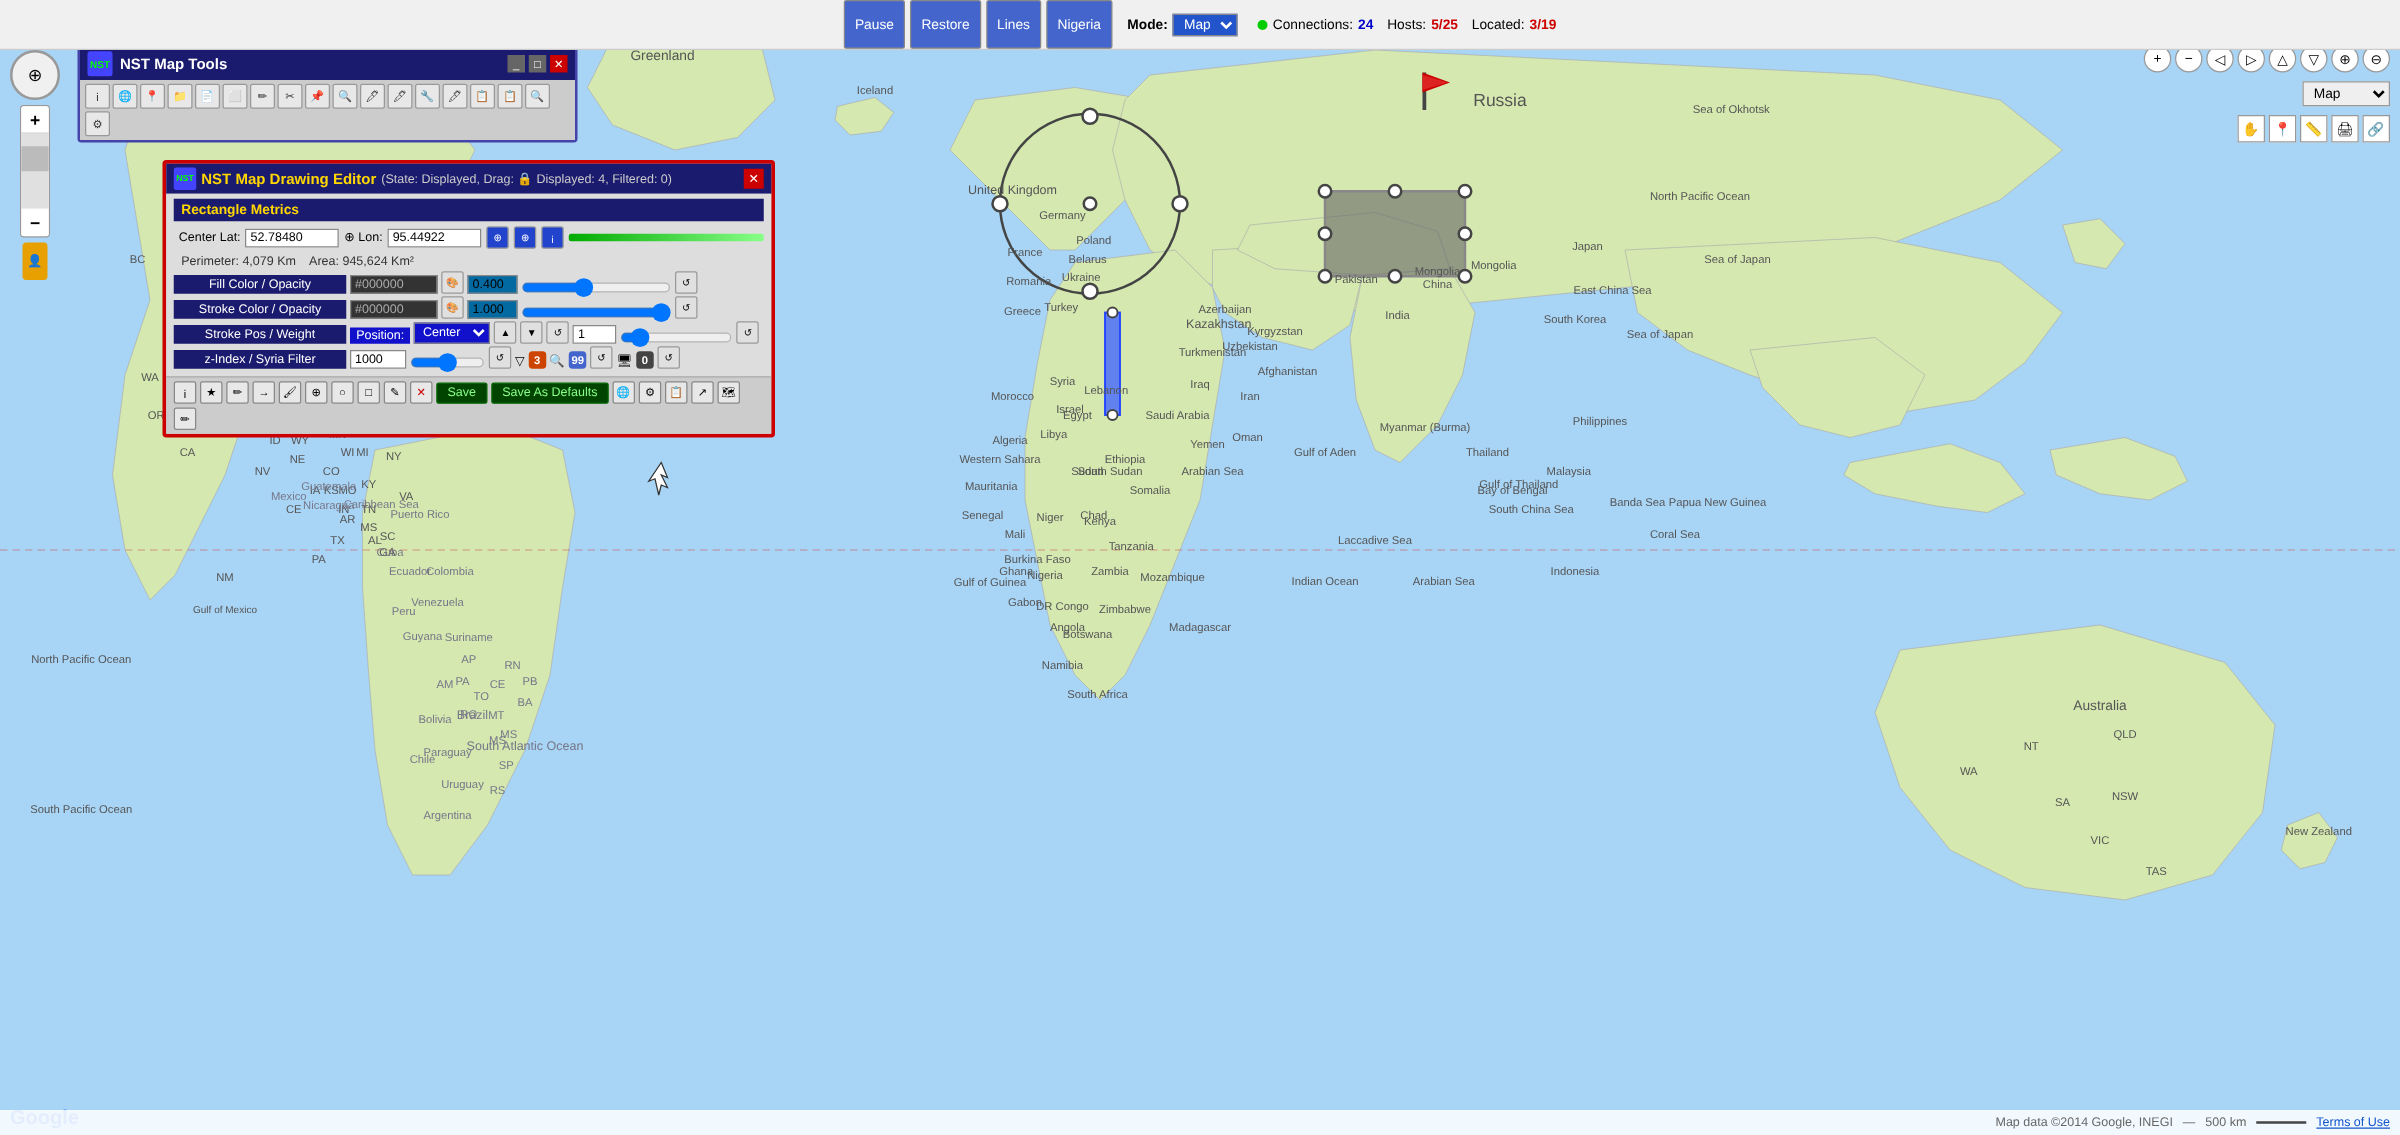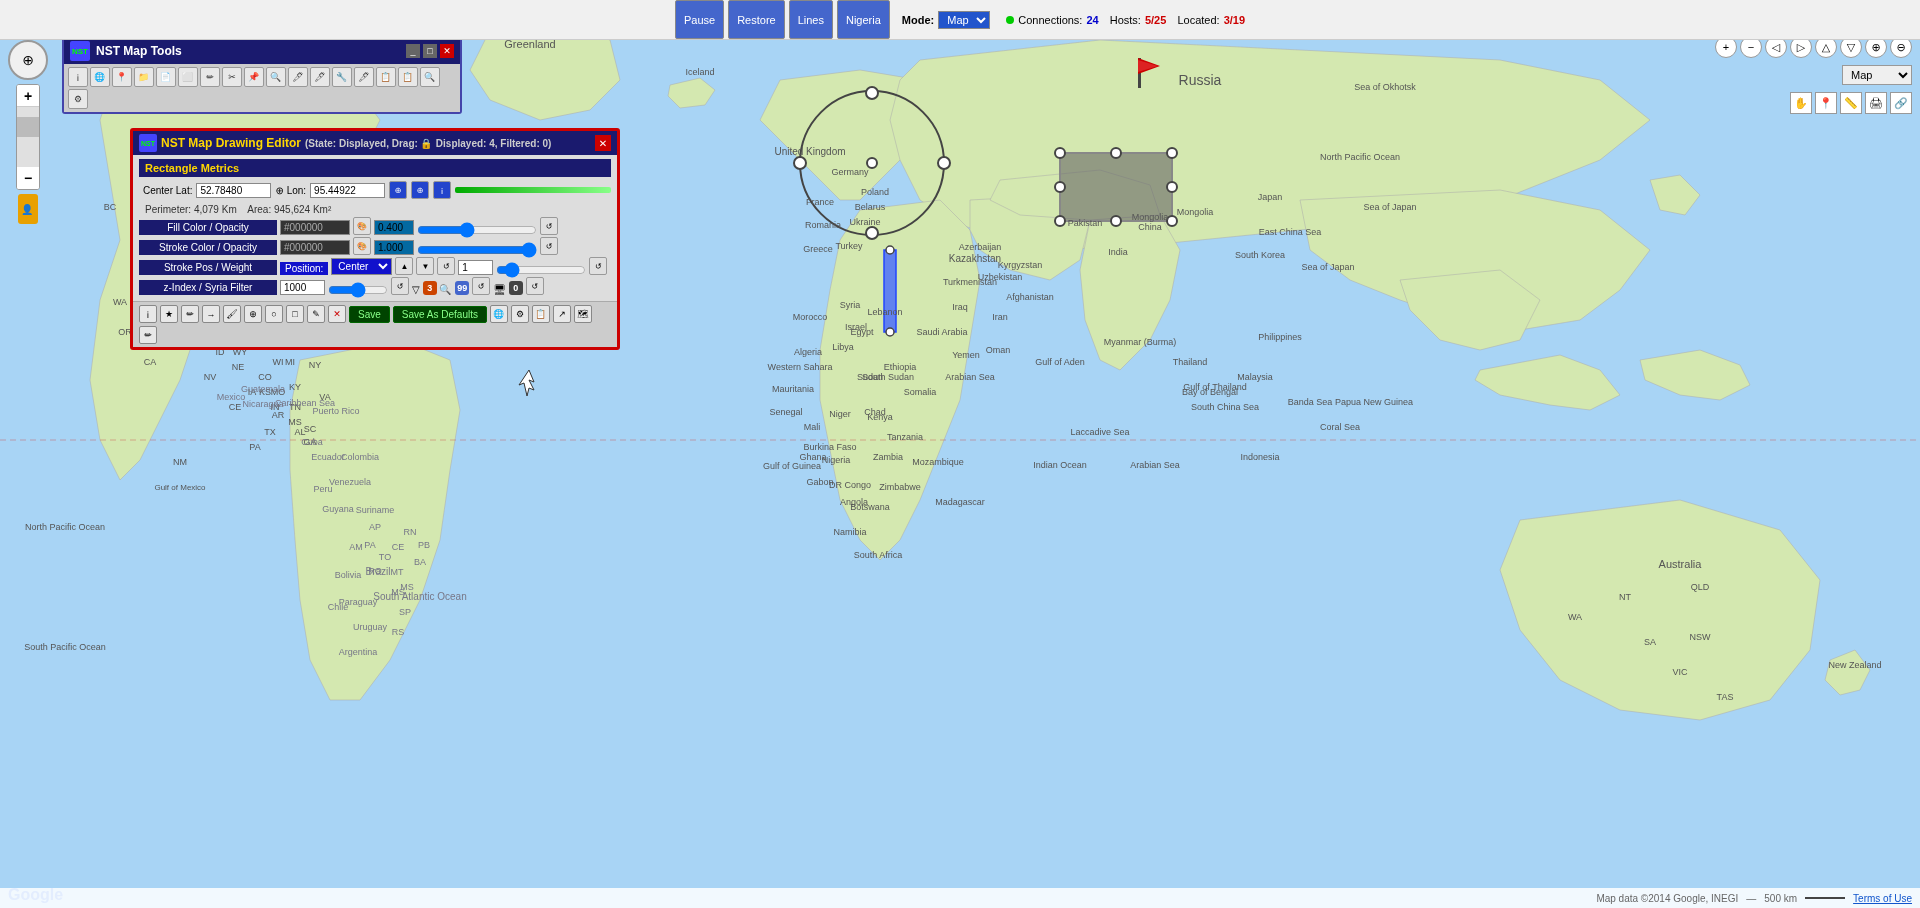--- a/index.html
+++ b/index.html
@@ -218,21 +218,21 @@
       border-radius: 2px;
       display: flex;
       align-items: center;
       justify-content: center;
       color: #00ff00;
       font-size: 7px;
       font-weight: bold;
     }
 
     .editor-title { font-size: 12px; font-weight: bold; }
-    .editor-state { color: #cccccc; font-size: 10px; font-weight: bold; }
+    .editor-state { color: #cccccc; font-size: 10px; }
 
     #close-btn {
       background: #cc0000;
       color: white;
       border: none;
       width: 16px; height: 16px;
       cursor: pointer;
       font-size: 10px;
       display: flex;
       align-items: center;

